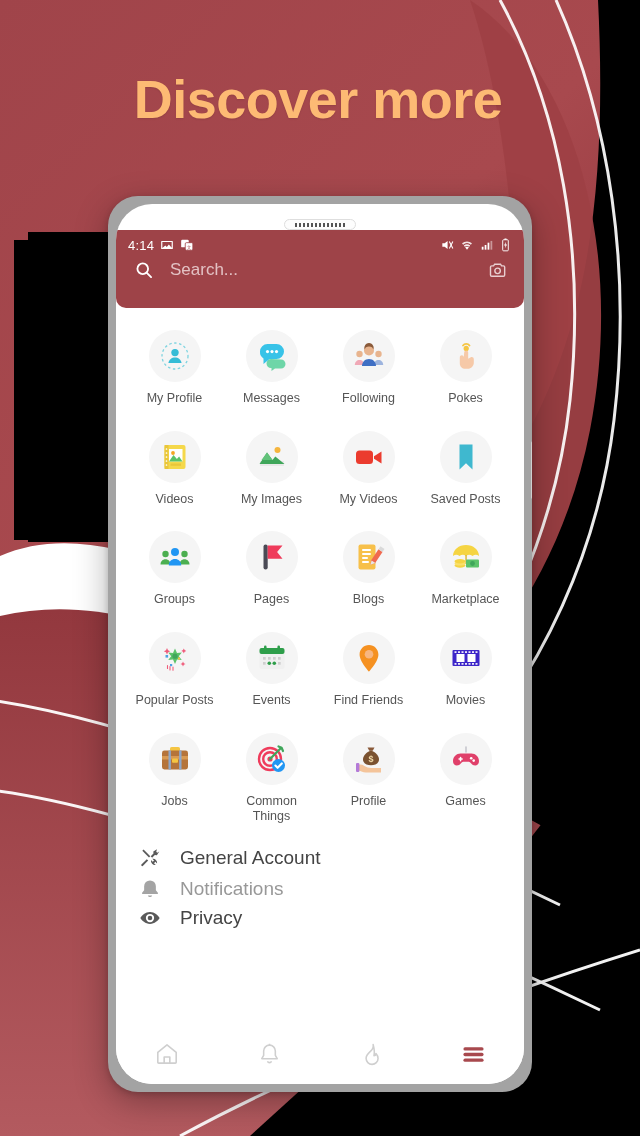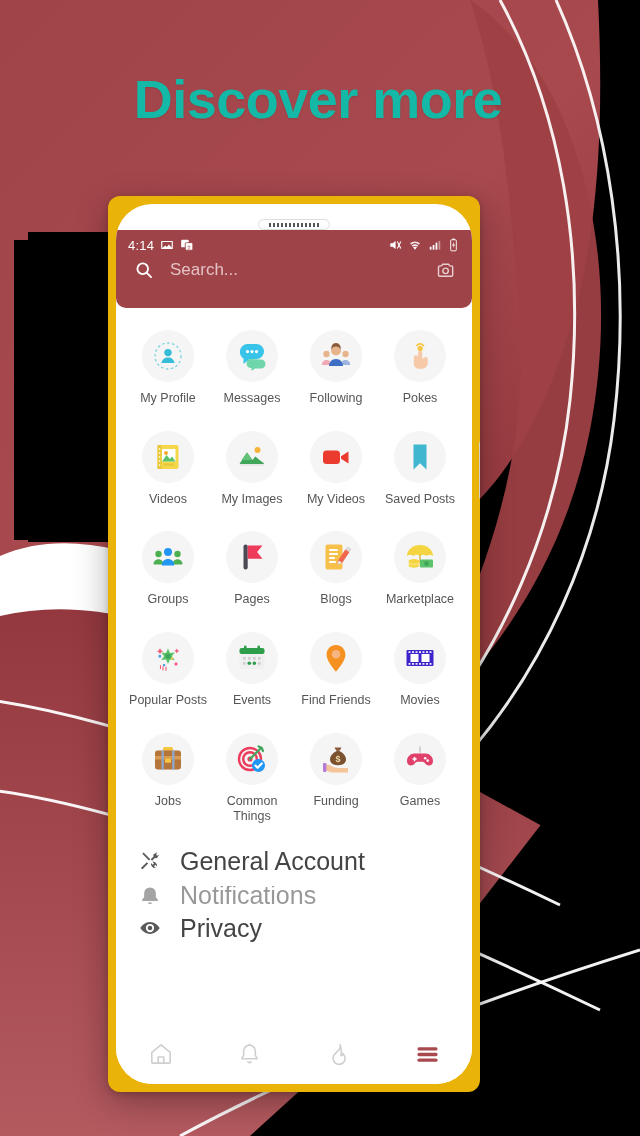--- a/index.html
+++ b/index.html
@@ -18,23 +18,23 @@
   }
 
   
   .bg-layer { position:absolute; inset:0; }
   .bg-svg { position:absolute; inset:0; width:640px; height:1136px; display:block; }
 
   
   #phone {
     position:absolute;
     left:108px; top:196px;
-    width:372px; height:896px;
-    background:#eab308;
-    border-radius:12px;
+    width:424px; height:896px;
+    background:#a3a3a3;
+    border-radius:30px;
     box-shadow:0 10px 34px rgba(0,0,0,0.30), 0 2px 6px rgba(0,0,0,0.18);
     overflow:hidden;
     z-index:5;
   }
   #phone-inner {
     position:absolute;
     left:8px; top:8px; right:8px; bottom:8px;
     background:#ffffff;
     border-radius:36px;
     overflow:hidden;
@@ -127,39 +127,39 @@
   }
 
   
   .list { padding:6px 0 0 0; background:#fff; }
   .list-row {
     display:flex; align-items:center;
     gap:18px;
     padding:10px 22px;
   }
   .list-ico { width:24px; display:flex; justify-content:center; }
-  .list-label { font-size:25px; color:#444; }
+  .list-label { font-size:19px; color:#444; }
   .list-row.cut { opacity:.55; height:18px; overflow:hidden; padding-top:2px; padding-bottom:0; }
 
   
   .bottomnav {
     flex:0 0 56px;
     background:#fff;
     display:flex; align-items:center;
     border-top:0;
     padding-bottom:4px;
   }
   .nav-item { flex:1; display:flex; align-items:center; justify-content:center; }
 
   
   #headline {
     position:absolute;
     left:0; right:4px; top:68px;
     text-align:center;
-    color:#14b8a6;
+    color:#fdba74;
     font-size:54px;
     font-weight:bold;
     letter-spacing:-0.5px;
     z-index:6;
     text-shadow:0 1px 2px rgba(0,0,0,0.10);
   }
 </style>
 </head>
 <body>
 
@@ -552,21 +552,21 @@
           <div class="tile">
             <div class="tile-circle">
               <svg width="32" height="32" viewBox="0 0 32 32">
                 <path d="M14.5 4.5h7l-1.8 3.2h-3.4z" fill="#8a5a3a"></path>
                 <path d="M18 7.5c4.6 1.6 8 5.2 8 9 0 3.6-3.6 5.8-8 5.8s-8-2.2-8-5.8c0-3.8 3.4-7.4 8-9z" fill="#7a5230"></path>
                 <text x="18" y="19" font-size="9" fill="#f0d9a8" text-anchor="middle" font-family="Liberation Sans, sans-serif" font-weight="bold">$</text>
                 <path d="M4 22.5c2.5-1.6 5-1.2 7.4.4 2 1.3 4.4 2 7 2h9.6v4.5H13c-3.2 0-6.1-1.1-8.3-2.9z" fill="#f4c49a"></path>
                 <rect x="3" y="20" width="3.4" height="9" rx="1.1" fill="#b37ad8"></rect>
               </svg>
             </div>
-            <div class="tile-label">Funding</div>
+            <div class="tile-label">Profile</div>
           </div>
 
           <div class="tile">
             <div class="tile-circle">
               <svg width="32" height="32" viewBox="0 0 32 32">
                 <path d="M16 4v5" stroke="#bcbcc4" stroke-width="1.3" stroke-linecap="round"></path>
                 <path d="M10.5 10.5h11c4 0 7.5 3.4 7.5 7.5 0 2.6-1.5 4.5-3.8 4.5-1.8 0-2.9-1-4.2-2.3-1-1-1.9-1.4-3-1.4h-4c-1.1 0-2 .4-3 1.4-1.3 1.3-2.4 2.3-4.2 2.3C4.5 22.5 3 20.6 3 18c0-4.1 3.5-7.5 7.5-7.5z" fill="#e0406a"></path>
                 <rect x="8.3" y="15.3" width="4.6" height="1.5" rx=".75" fill="#fff"></rect>
                 <rect x="9.8" y="13.8" width="1.5" height="4.6" rx=".75" fill="#fff"></rect>
                 <circle cx="21.2" cy="15.3" r="1.3" fill="#fff"></circle>

